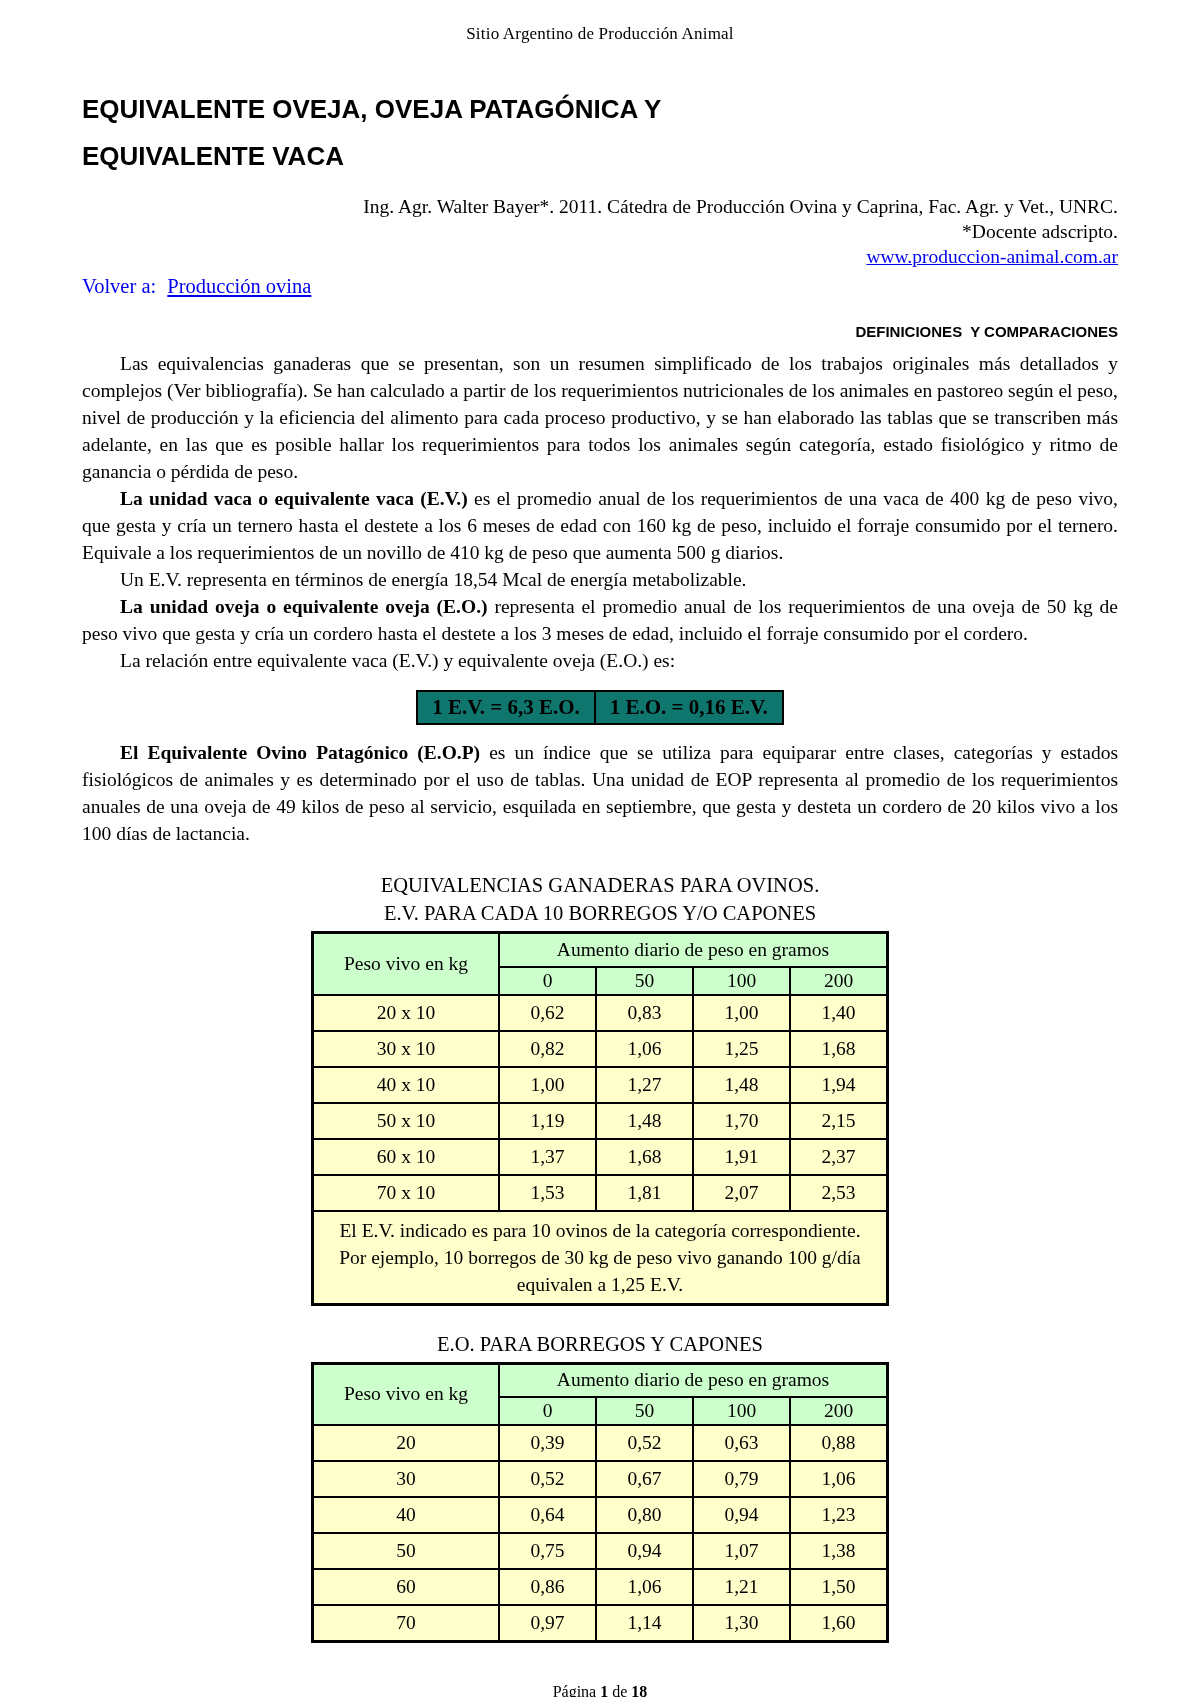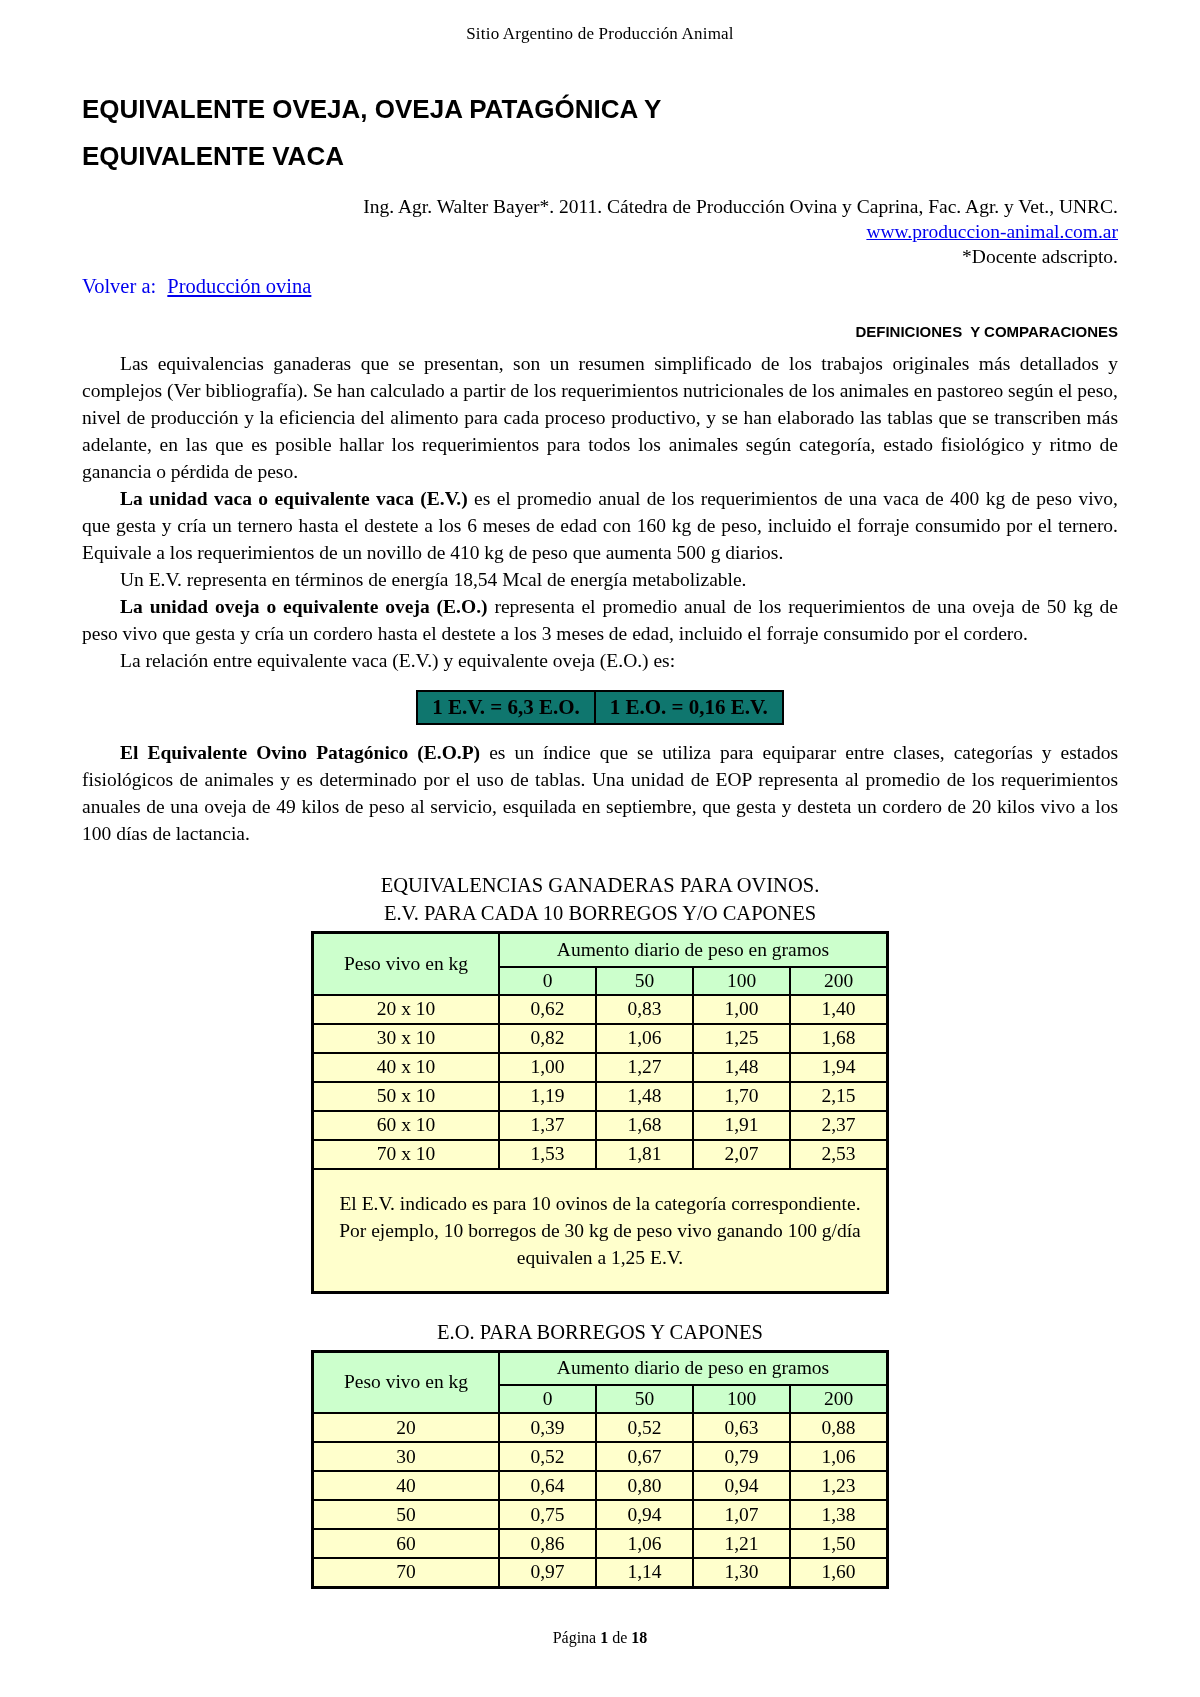--- a/index.html
+++ b/index.html
@@ -95,24 +95,24 @@
     font-weight: normal;
     text-align: center;
     padding: 1px 8px;
   }
   .th-green { background: #ccffcc; }
   .td-yellow { background: #ffffcc; }
   .col-label { width: 168px; }
   .col-num { width: 79px; }
   .row-group { height: 34px; }
   .row-sub { height: 28px; }
-  .row-data { height: 29px; }
+  .row-data { height: 36px; }
   .footnote-cell {
     line-height: 27px;
-    padding: 20px 12px !important;
+    padding: 5px 12px !important;
   }
   .page-footer {
     text-align: center;
     font-size: 16px;
     margin-top: 40px;
   }
 </style>
 </head>
 <body>
 
@@ -120,22 +120,22 @@
 
   <div class="site-header">Sitio Argentino de Producción Animal</div>
 
   <div class="doc-title">
     <div>EQUIVALENTE OVEJA, OVEJA PATAGÓNICA Y</div>
     <div>EQUIVALENTE VACA</div>
   </div>
 
   <div class="byline-block">
     <div>Ing. Agr. Walter Bayer*. 2011. Cátedra de Producción Ovina y Caprina, Fac. Agr. y Vet., UNRC.</div>
+    <div>*Docente adscripto.</div>
     <div><span class="a-link">www.produccion-animal.com.ar</span></div>
-    <div>*Docente adscripto.</div>
   </div>
 
   <div class="volver-line">
     <span class="back-label">Volver a:</span>
     <span class="a-link">Producción ovina</span>
   </div>
 
   <div class="section-heading">DEFINICIONES  Y COMPARACIONES</div>
 
   <p class="para">Las equivalencias ganaderas que se presentan, son un resumen simplificado de los trabajos originales más detallados y complejos (Ver bibliografía). Se han calculado a partir de los requerimientos nutricionales de los animales en pastoreo según el peso, nivel de producción y la eficiencia del alimento para cada proceso productivo, y se han elaborado las tablas que se transcriben más adelante, en las que es posible hallar los requerimientos para todos los animales según categoría, estado fisiológico y ritmo de ganancia o pérdida de peso.</p>

